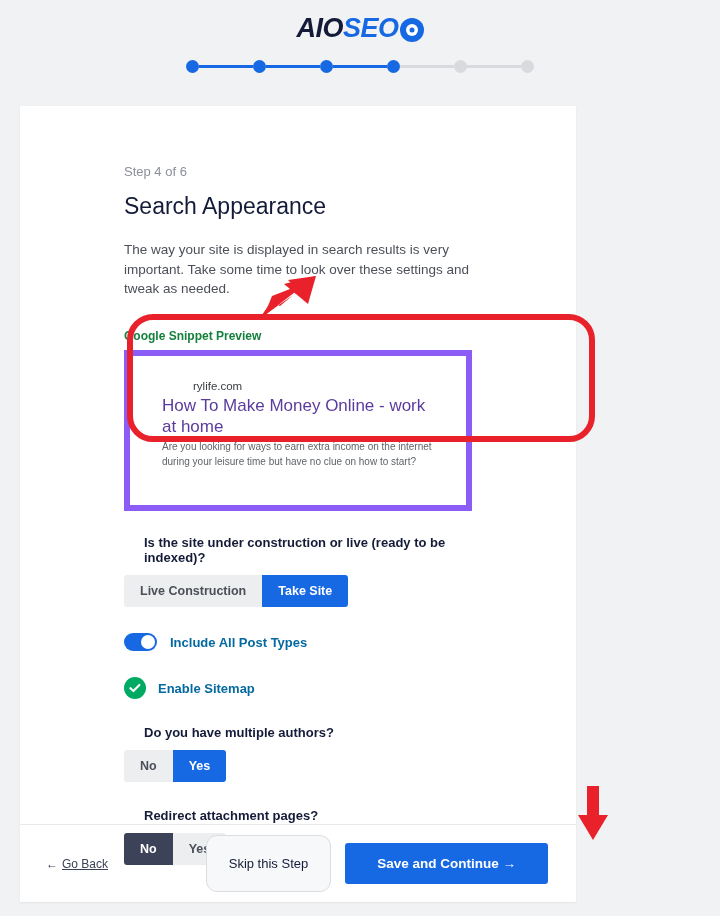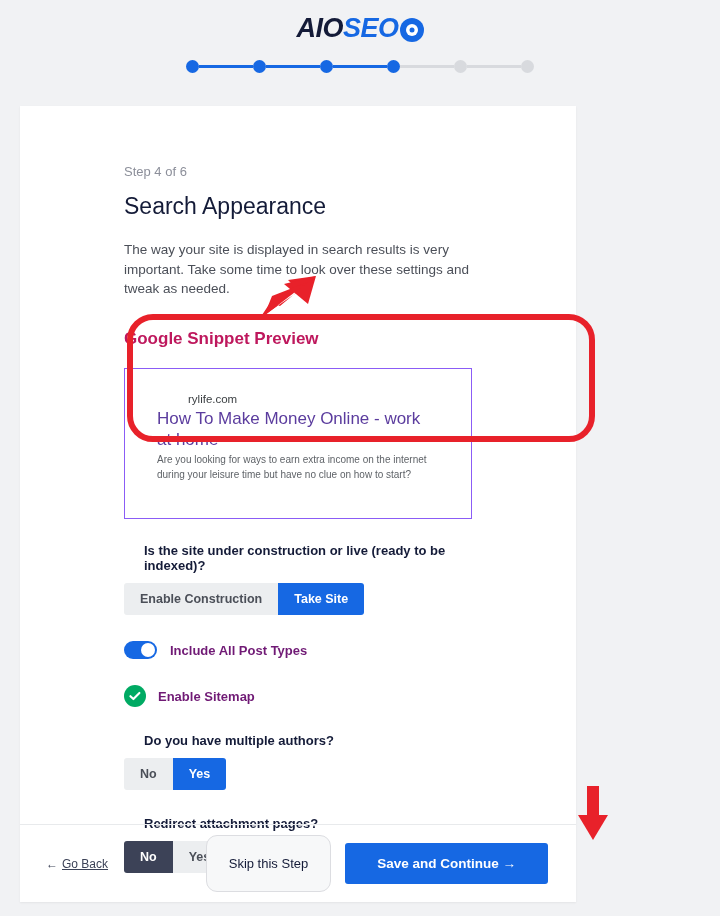--- a/index.html
+++ b/index.html
@@ -123,33 +123,33 @@
 
   .intro {
     font-size: 13.5px;
     line-height: 1.45;
     color: #4b4f58;
     max-width: 450px;
     margin-bottom: 30px;
   }
 
   .section-label {
-    font-size: 17px;
-    color: #be185d;
-    font-weight: bold;
-    margin-bottom: 19px;
+    font-size: 12px;
+    color: #15803d;
+    font-weight: bold;
+    margin-bottom: 7px;
   }
 
   
   .snippet-zone {
     position: relative;
     margin-bottom: 24px;
   }
   .snippet-box {
-    border: 1px solid #8b5cf6;
+    border: 6px solid #8b5cf6;
     background: #fff;
     padding: 24px 32px 36px 32px;
     min-height: 120px;
   }
   .snippet-url {
     font-size: 11.5px;
     color: #3c4043;
     margin-bottom: 3px;
     padding-left: 31px;
   }
@@ -226,21 +226,21 @@
   }
   .switch .knob {
     position: absolute;
     top: 2px; right: 2px;
     width: 14px; height: 14px;
     border-radius: 50%;
     background: #ffffff;
   }
   .switch-label {
     font-size: 13px;
-    color: #701a75;
+    color: #0369a1;
     font-weight: bold;
   }
 
   .check-row {
     display: flex;
     align-items: center;
     margin-bottom: 26px;
   }
   .check-circle {
     width: 22px; height: 22px;
@@ -360,21 +360,21 @@
         <div class="snippet-box">
           <div class="snippet-url">rylife.com</div>
           <div class="snippet-title">How To Make Money Online - work at home</div>
           <div class="snippet-desc">Are you looking for ways to earn extra income on the internet during your leisure time but have no clue on how to start?</div>
         </div>
       </div>
 
       
       <div class="q-label">Is the site under construction or live (ready to be indexed)?</div>
       <div class="btn-group">
-        <button class="seg">Enable Construction</button>
+        <button class="seg">Live Construction</button>
         <button class="seg active-blue">Take Site</button>
       </div>
 
       
       <div class="switch-row">
         <span class="switch">
           <span class="knob"></span>
         </span>
         <span class="switch-label">Include All Post Types</span>
       </div>

